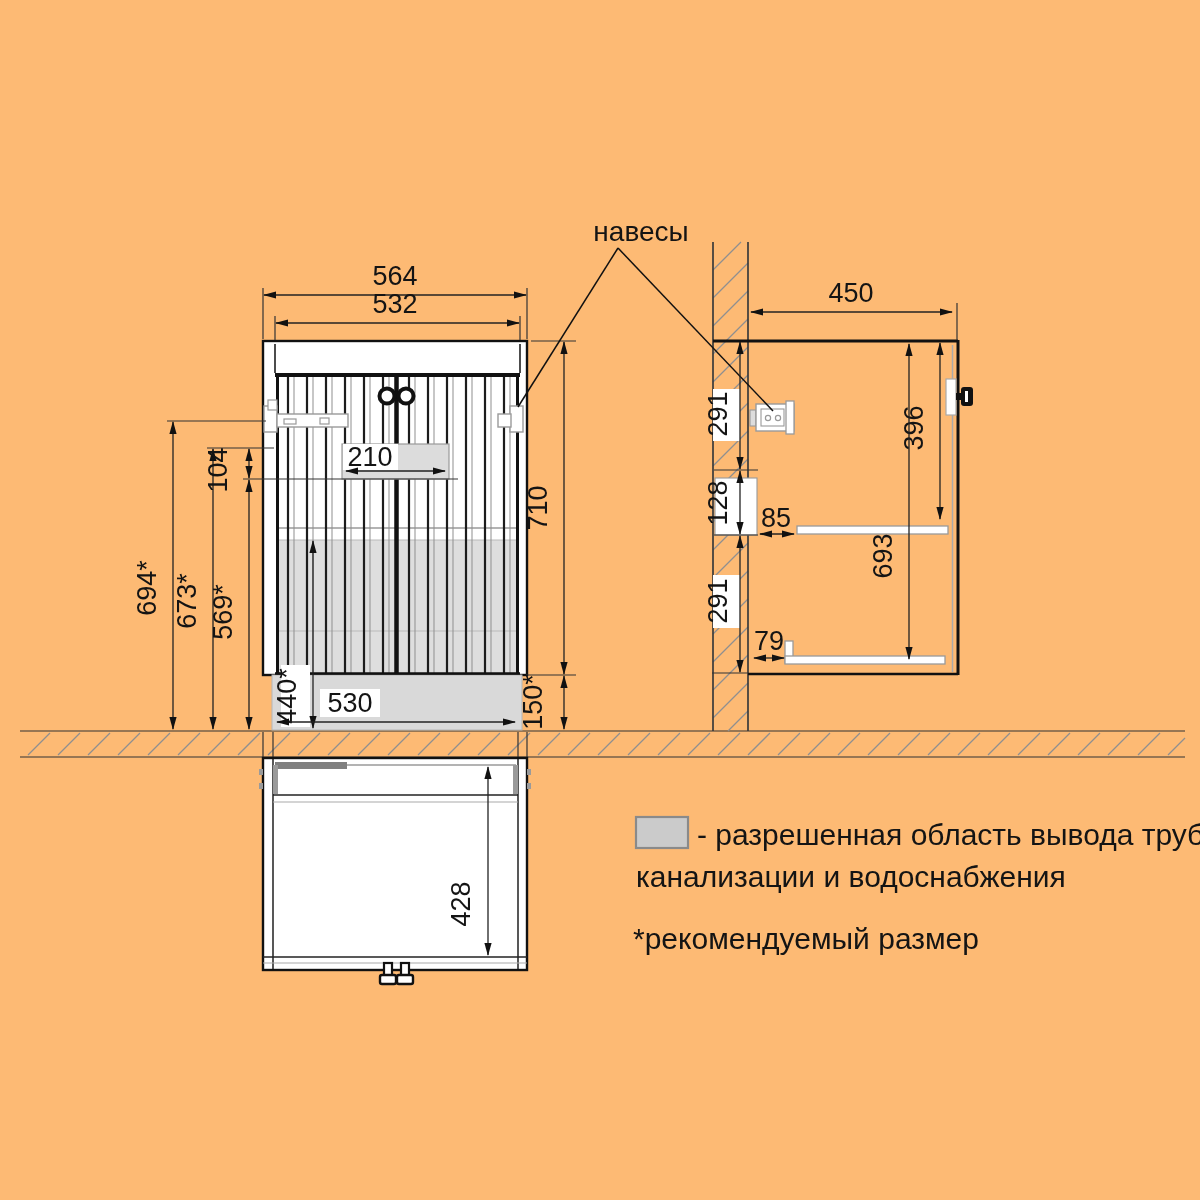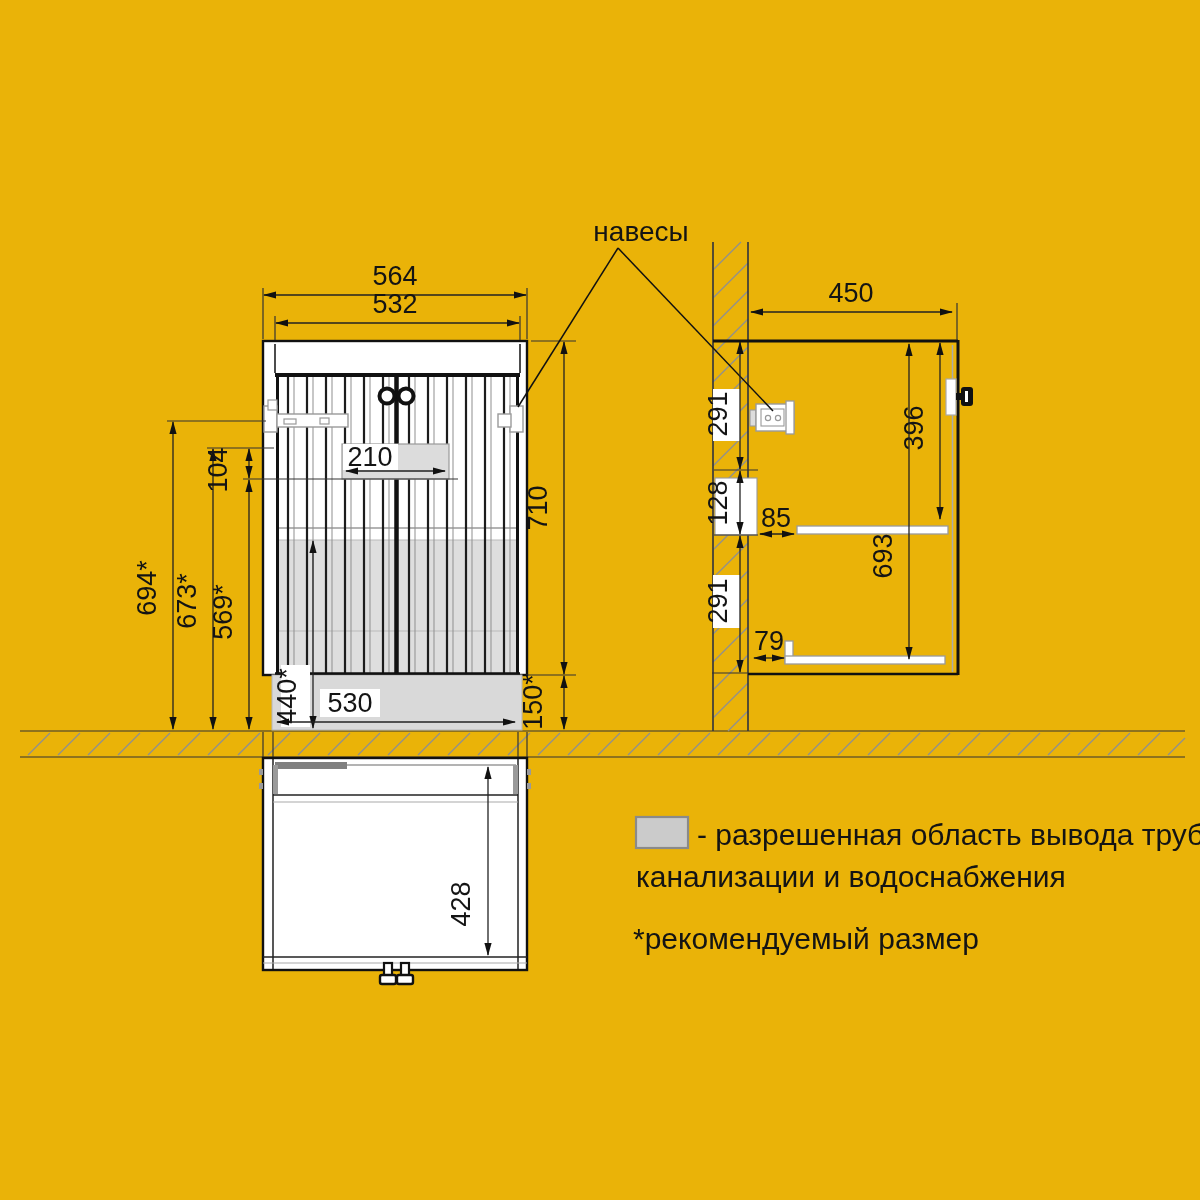--- a/index.html
+++ b/index.html
@@ -1,16 +1,16 @@
 <!DOCTYPE html>
 <html><head>
 <meta charset="utf-8">
 <style>
   html,body{margin:0;padding:0;background:#ffffff;}
-  .stage{position:relative;width:1200px;height:1200px;background:#eab308;overflow:hidden;}
+  .stage{position:relative;width:1200px;height:1200px;background:#fdba74;overflow:hidden;}
   svg{display:block;}
   svg text{font-family:"Liberation Sans","DejaVu Sans",sans-serif;fill:#141414;}
   .dim-text{font-size:27px;}
   .label-text{font-size:28px;}
   .legend-text{font-size:30px;}
   .ext{stroke:#333;stroke-width:1.2;}
 </style>
 </head>
 <body>
 

